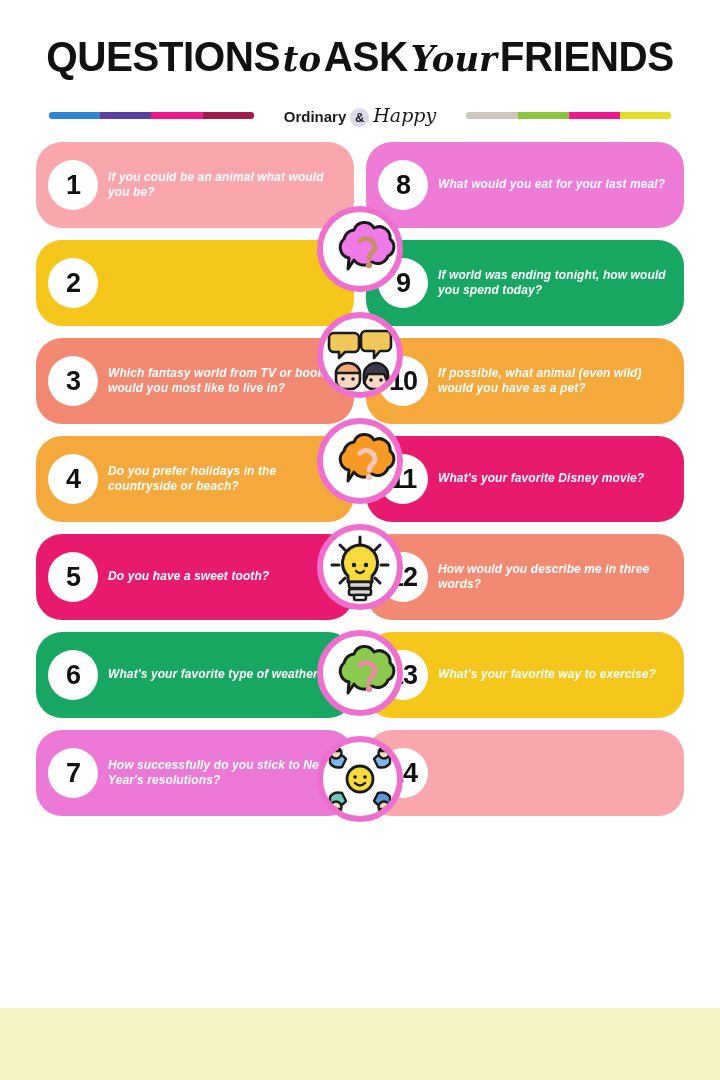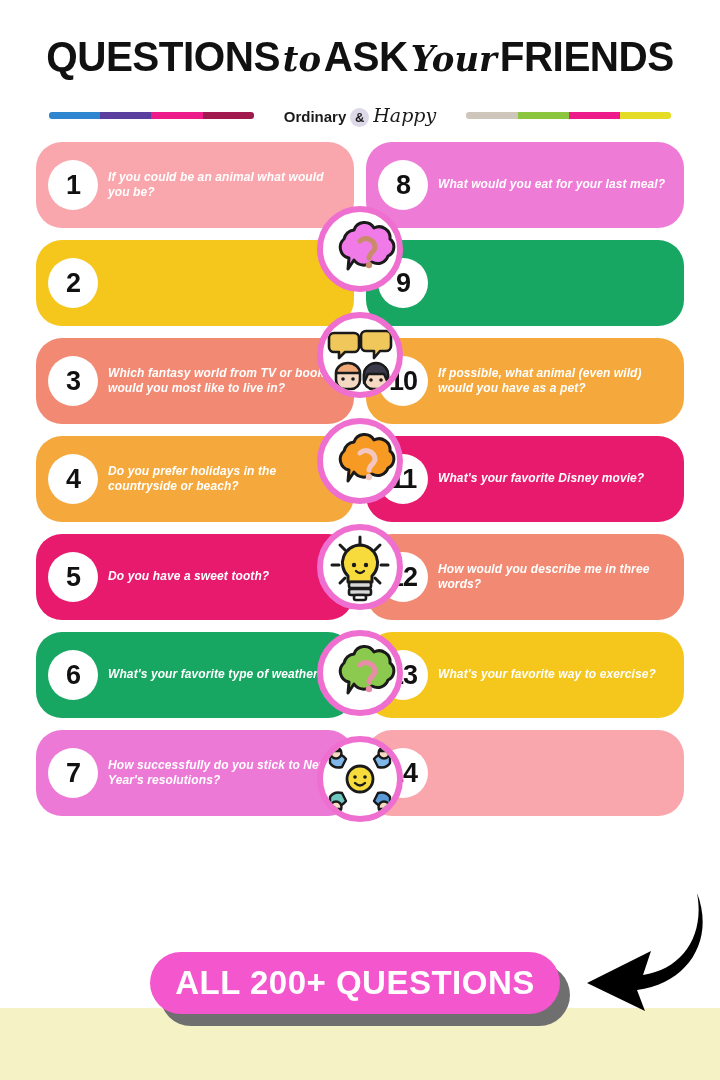--- a/index.html
+++ b/index.html
@@ -261,20 +261,21 @@
           <div class="q-text">How successfully do you stick to New Year's resolutions?</div>
         </div>
       </div>
     <div class="col" id="col-right">
         <div class="card" style="background: rgb(238, 123, 214);">
           <div class="num-circle">8</div>
           <div class="q-text">What would you eat for your last meal?</div>
         </div>
         <div class="card" style="background: rgb(24, 167, 99);">
           <div class="num-circle">9</div>
+          <div class="q-text">If world was ending tonight, how would you spend today?</div>
         </div>
         <div class="card" style="background: rgb(245, 169, 60);">
           <div class="num-circle">10</div>
           <div class="q-text">If possible, what animal (even wild) would you have as a pet?</div>
         </div>
         <div class="card" style="background: rgb(232, 26, 110);">
           <div class="num-circle">11</div>
           <div class="q-text">What's your favorite Disney movie?</div>
         </div>
         <div class="card" style="background: rgb(242, 138, 115);">
@@ -364,23 +365,14 @@
       <circle cx="12" cy="64" r="5.5" fill="#F6D9C2"></circle>
       <path d="M7 66 q5 5 10 0 Z" fill="#E09050"></path>
       <path d="M66 62 q-10 4 -16 -4 l4 -8 q8 -2 12 4 Z" fill="#5A9AD8"></path>
       <circle cx="60" cy="64" r="5.5" fill="#F6D9C2"></circle>
       <path d="M55 66 q5 5 10 0 Z" fill="#F2D24A"></path>
     </g>
         </svg>
       </div>
     </div>
 
-  <div class="cta-wrap">
-    <div class="cta-shadow" style="background: rgb(111, 111, 111);"></div>
-    <div class="cta-btn" style="background: rgb(244, 86, 206);">
-      <span>ALL 200+ QUESTIONS</span>
-    </div>
-    <svg class="cta-arrow" viewBox="0 0 145 130">
-      <path d="M132 6 C 140 48, 118 82, 78 88 L 86 64 L 22 96 L 80 124 L 72 103 C 124 96, 150 52, 132 6 Z" fill="#000000"></path>
-    </svg>
-  </div>
 
 </div>
 
 </body></html>

